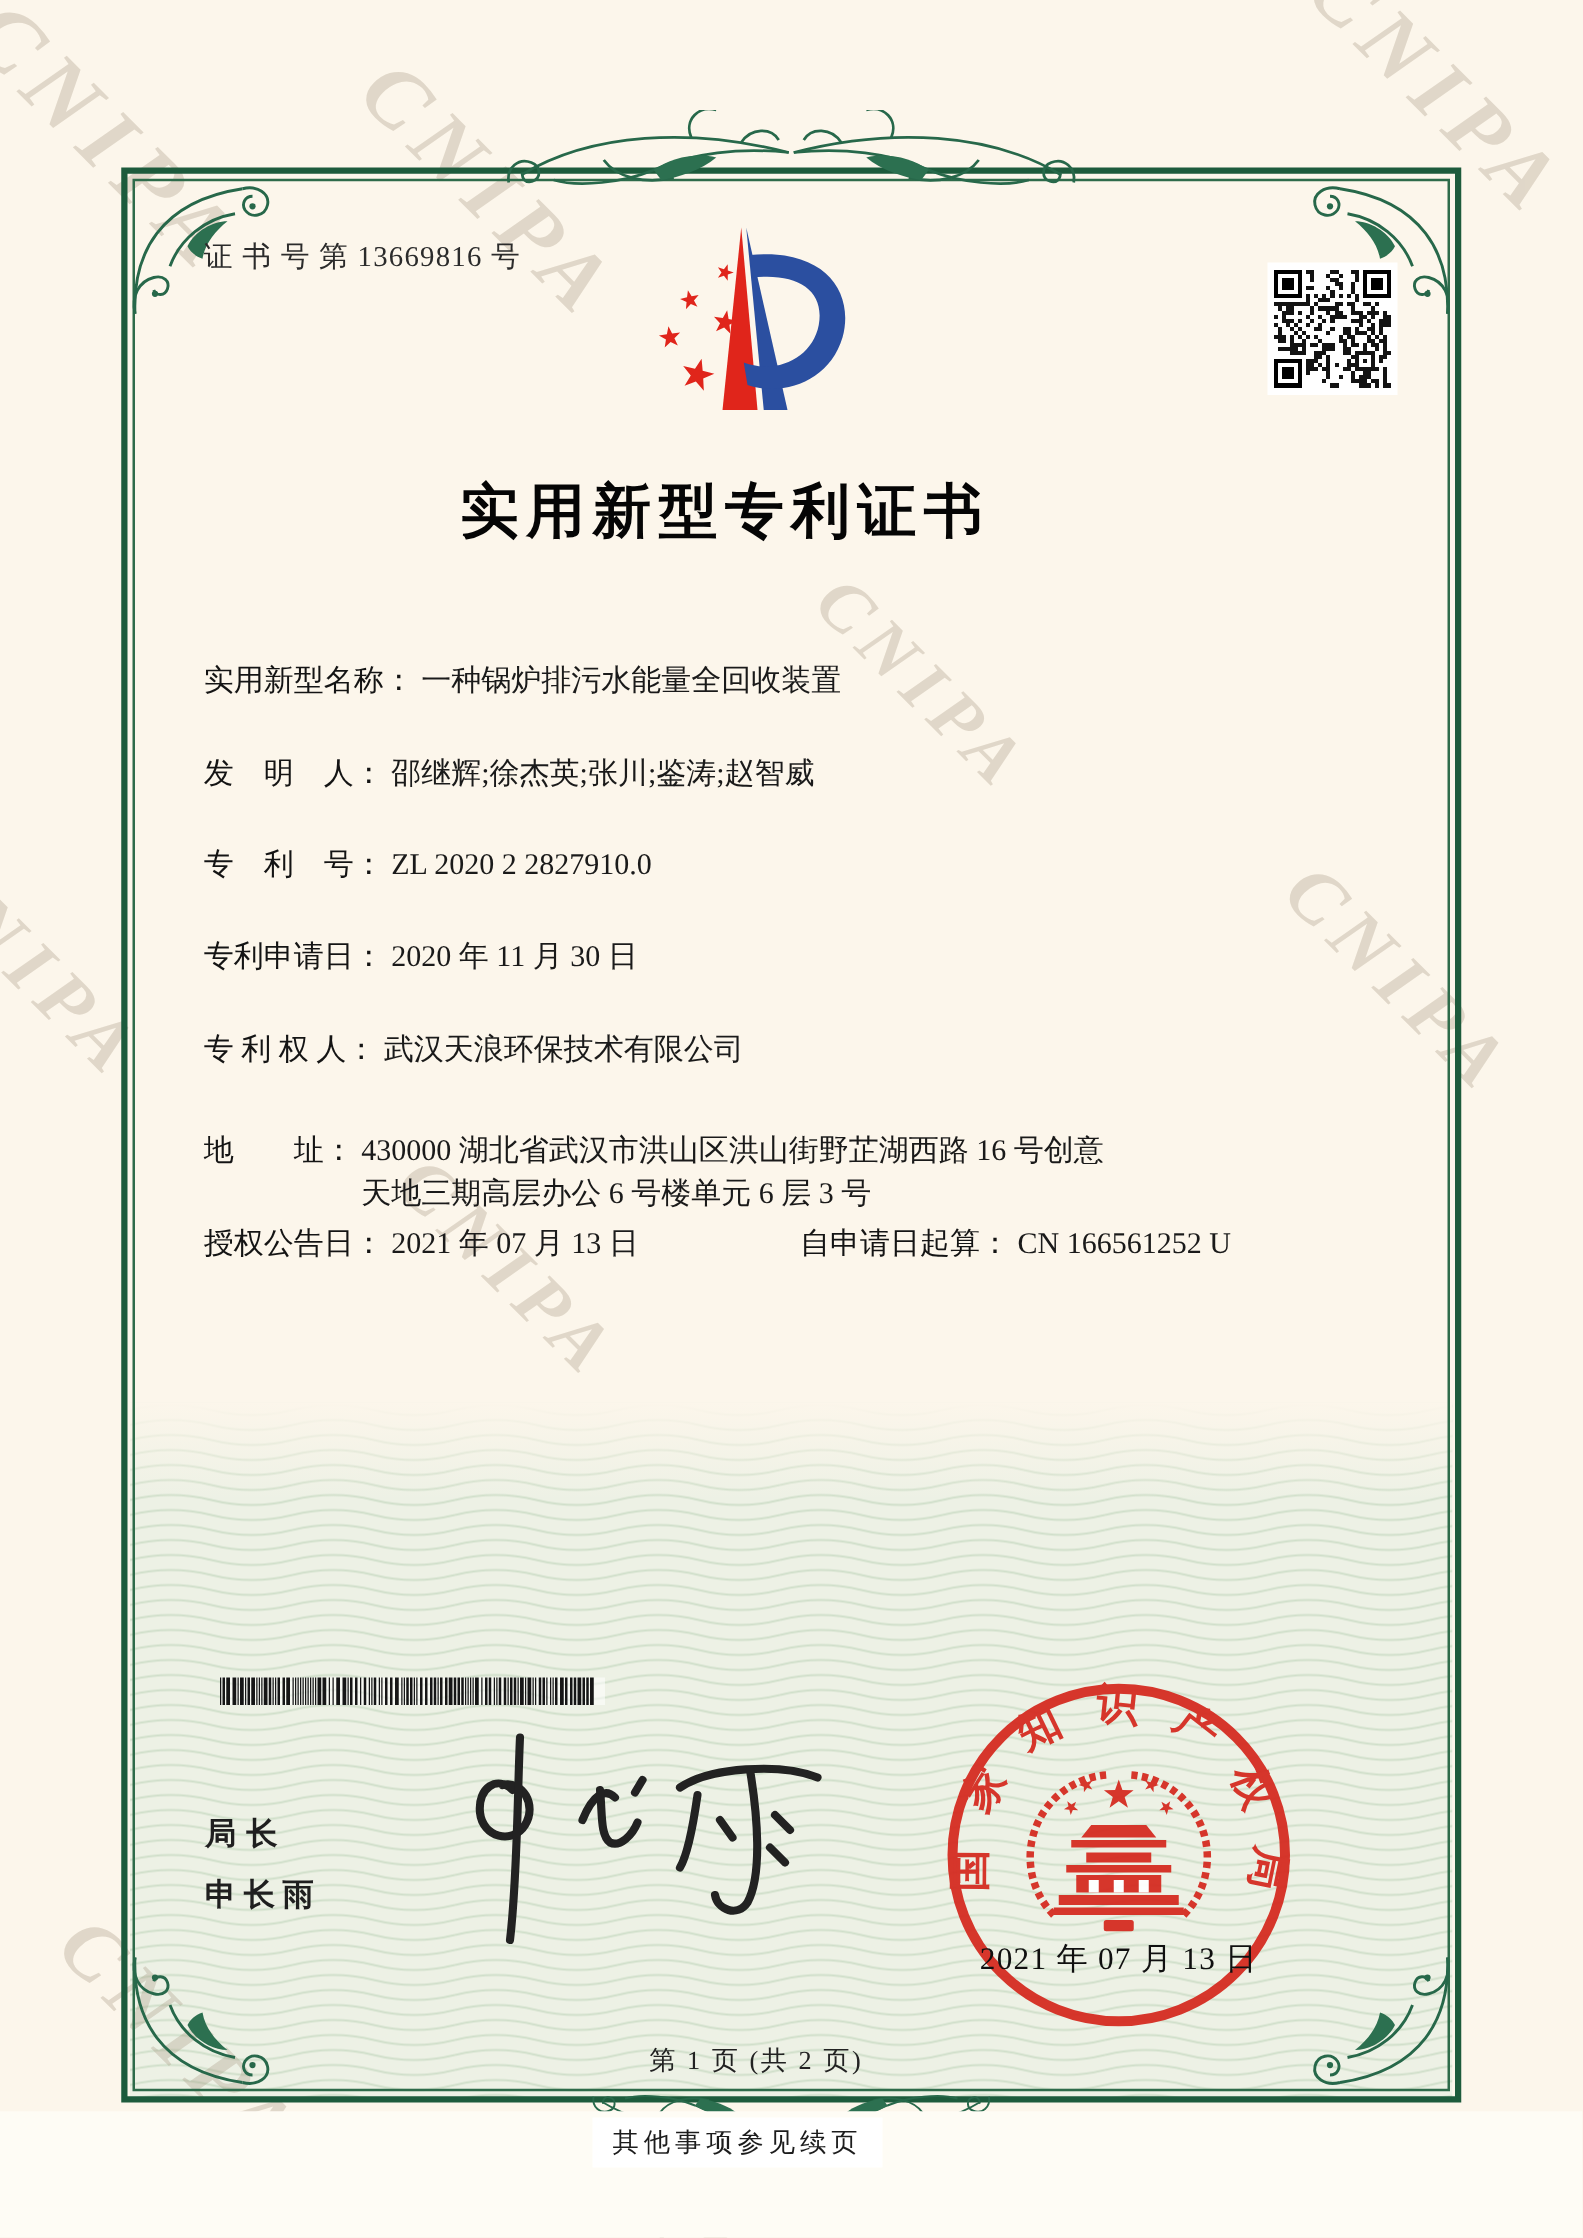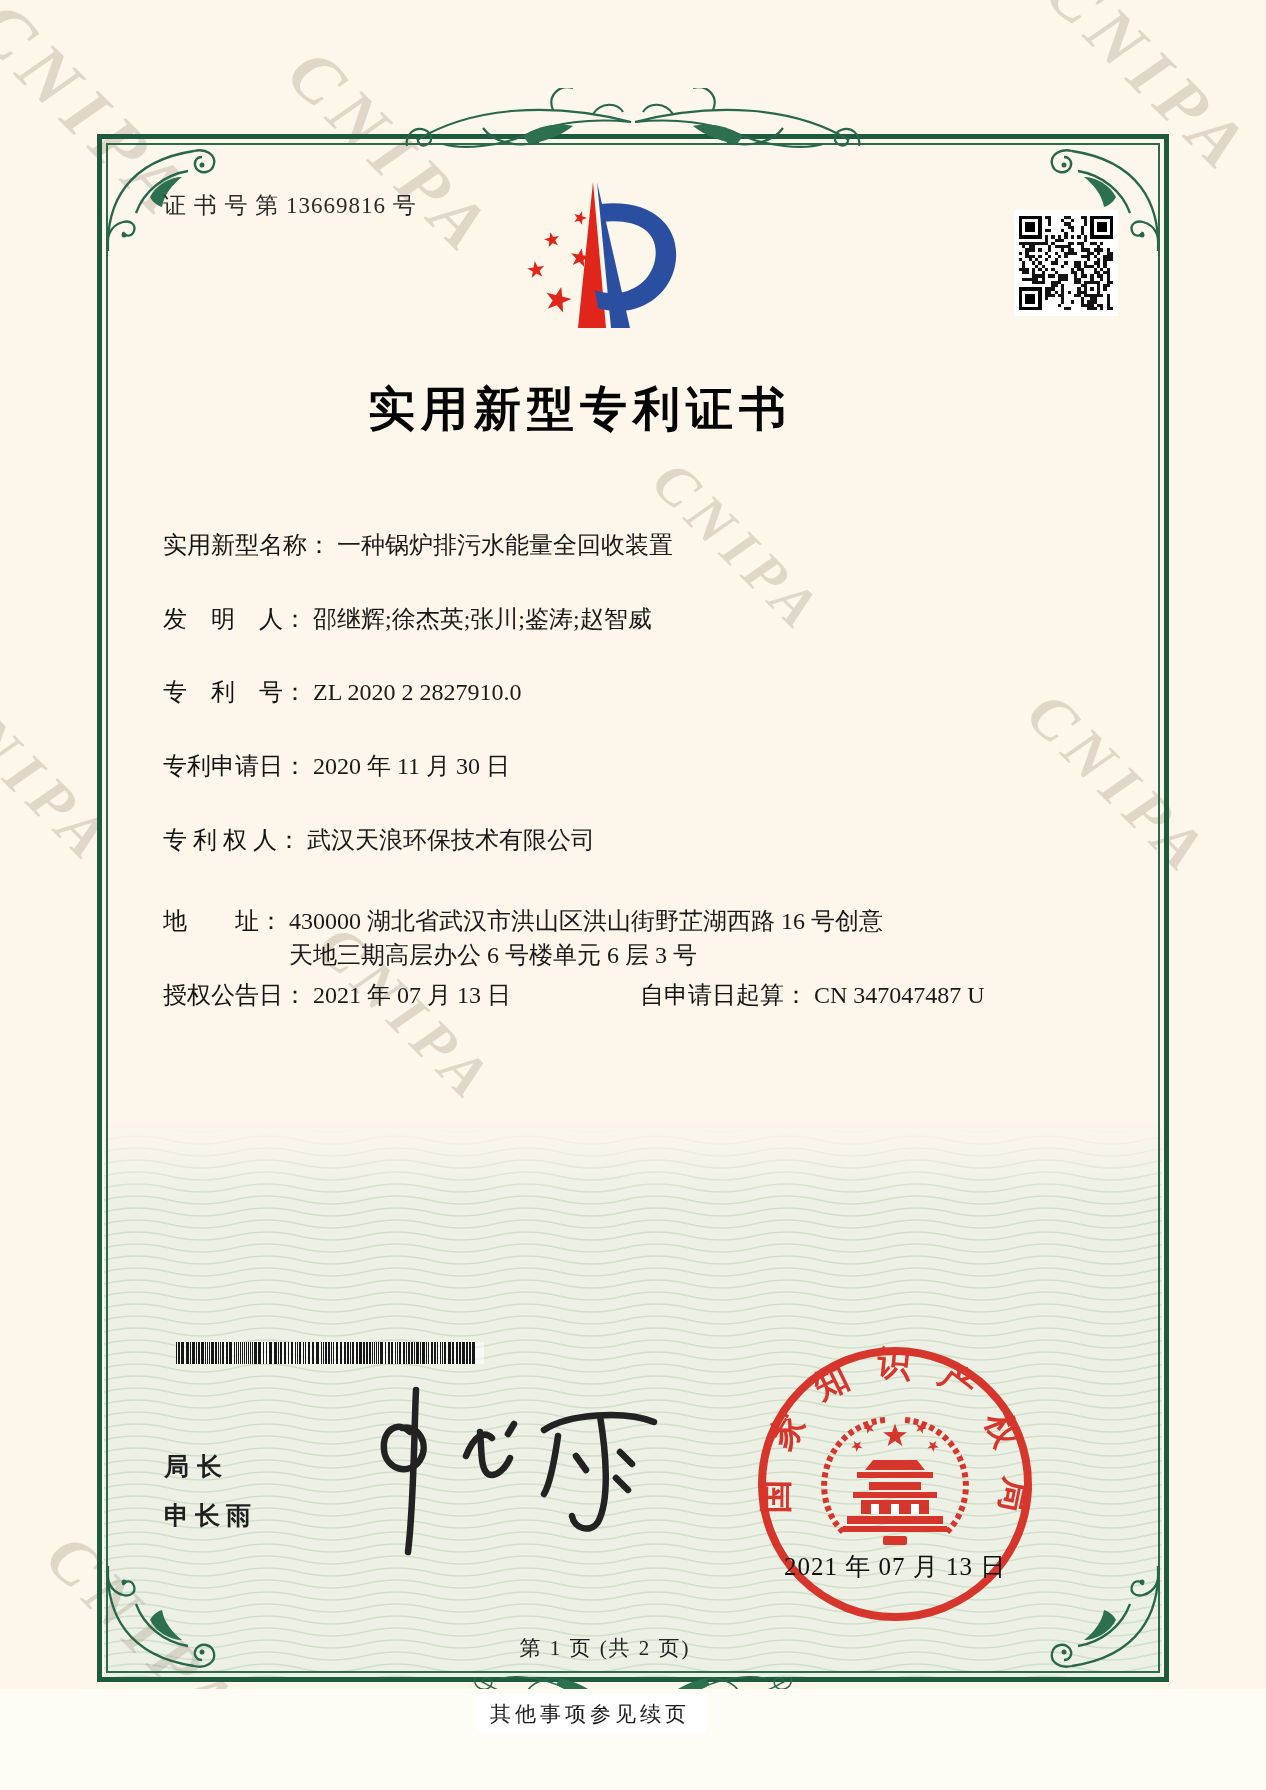--- a/index.html
+++ b/index.html
@@ -495,21 +495,21 @@
   </div>
   <div class="f-row row-patentee">
     <span class="f-label">专 利 权 人：</span><span class="f-value">武汉天浪环保技术有限公司</span>
   </div>
   <div class="f-row row-address">
     <span class="f-label">地　　址：</span><span class="f-valblock"><span>430000 湖北省武汉市洪山区洪山街野芷湖西路 16 号创意</span><br><span>天地三期高层办公 6 号楼单元 6 层 3 号</span></span>
   </div>
   <div class="f-row row-grant">
     <span class="f-label">授权公告日：</span><span class="f-value">2021 年 07 月 13 日</span>
     <span class="grant-no-pair">
-      <span class="f-label">自申请日起算：</span><span class="f-value">CN 347047487 U</span>
+      <span class="f-label">自申请日起算：</span><span class="f-value">CN 166561252 U</span>
     </span>
   </div>
 
   <div class="body-text">
   </div>
 
   <div class="barcode" id="barcode"><i style="width:1px;margin-right:1px"></i><i style="width:2px;margin-right:1px"></i><i style="width:3px;margin-right:2px"></i><i style="width:3px;margin-right:1px"></i><i style="width:1px;margin-right:1px"></i><i style="width:3px;margin-right:1px"></i><i style="width:1px;margin-right:1px"></i><i style="width:2px;margin-right:1px"></i><i style="width:3px;margin-right:1px"></i><i style="width:1px;margin-right:1px"></i><i style="width:1px;margin-right:1px"></i><i style="width:1px;margin-right:1px"></i><i style="width:3px;margin-right:1px"></i><i style="width:2px;margin-right:1px"></i><i style="width:1px;margin-right:1px"></i><i style="width:1px;margin-right:1px"></i><i style="width:2px;margin-right:2px"></i><i style="width:2px;margin-right:1px"></i><i style="width:3px;margin-right:2px"></i><i style="width:1px;margin-right:1px"></i><i style="width:1px;margin-right:1px"></i><i style="width:1px;margin-right:1px"></i><i style="width:1px;margin-right:1px"></i><i style="width:1px;margin-right:1px"></i><i style="width:1px;margin-right:1px"></i><i style="width:1px;margin-right:1px"></i><i style="width:1px;margin-right:1px"></i><i style="width:1px;margin-right:1px"></i><i style="width:1px;margin-right:1px"></i><i style="width:3px;margin-right:1px"></i><i style="width:3px;margin-right:2px"></i><i style="width:1px;margin-right:2px"></i><i style="width:1px;margin-right:2px"></i><i style="width:3px;margin-right:2px"></i><i style="width:3px;margin-right:1px"></i><i style="width:1px;margin-right:1px"></i><i style="width:2px;margin-right:2px"></i><i style="width:2px;margin-right:2px"></i><i style="width:1px;margin-right:2px"></i><i style="width:2px;margin-right:2px"></i><i style="width:1px;margin-right:1px"></i><i style="width:1px;margin-right:1px"></i><i style="width:2px;margin-right:2px"></i><i style="width:1px;margin-right:1px"></i><i style="width:1px;margin-right:2px"></i><i style="width:2px;margin-right:2px"></i><i style="width:2px;margin-right:2px"></i><i style="width:3px;margin-right:2px"></i><i style="width:1px;margin-right:1px"></i><i style="width:1px;margin-right:1px"></i><i style="width:2px;margin-right:1px"></i><i style="width:2px;margin-right:1px"></i><i style="width:1px;margin-right:1px"></i><i style="width:1px;margin-right:2px"></i><i style="width:2px;margin-right:2px"></i><i style="width:2px;margin-right:2px"></i><i style="width:2px;margin-right:1px"></i><i style="width:2px;margin-right:1px"></i><i style="width:1px;margin-right:1px"></i><i style="width:2px;margin-right:2px"></i><i style="width:2px;margin-right:1px"></i><i style="width:3px;margin-right:1px"></i><i style="width:2px;margin-right:1px"></i><i style="width:2px;margin-right:1px"></i><i style="width:2px;margin-right:1px"></i><i style="width:1px;margin-right:1px"></i><i style="width:1px;margin-right:1px"></i><i style="width:1px;margin-right:1px"></i><i style="width:1px;margin-right:1px"></i><i style="width:3px;margin-right:2px"></i><i style="width:1px;margin-right:2px"></i><i style="width:2px;margin-right:1px"></i><i style="width:2px;margin-right:2px"></i><i style="width:1px;margin-right:1px"></i><i style="width:1px;margin-right:1px"></i><i style="width:2px;margin-right:2px"></i><i style="width:2px;margin-right:1px"></i><i style="width:1px;margin-right:1px"></i><i style="width:2px;margin-right:1px"></i><i style="width:2px;margin-right:1px"></i><i style="width:1px;margin-right:1px"></i><i style="width:3px;margin-right:1px"></i><i style="width:1px;margin-right:1px"></i><i style="width:3px;margin-right:1px"></i><i style="width:1px;margin-right:1px"></i><i style="width:1px;margin-right:2px"></i><i style="width:2px;margin-right:1px"></i><i style="width:2px;margin-right:1px"></i><i style="width:1px;margin-right:2px"></i><i style="width:1px;margin-right:1px"></i><i style="width:1px;margin-right:1px"></i><i style="width:2px;margin-right:2px"></i><i style="width:3px;margin-right:1px"></i><i style="width:2px;margin-right:2px"></i><i style="width:2px;margin-right:1px"></i><i style="width:2px;margin-right:1px"></i><i style="width:3px;margin-right:1px"></i><i style="width:2px;margin-right:1px"></i><i style="width:2px;margin-right:1px"></i><i style="width:3px;margin-right:1px"></i></div>
 
   <div class="signatory-title">局长</div>
   <div class="signatory-name">申长雨</div>

